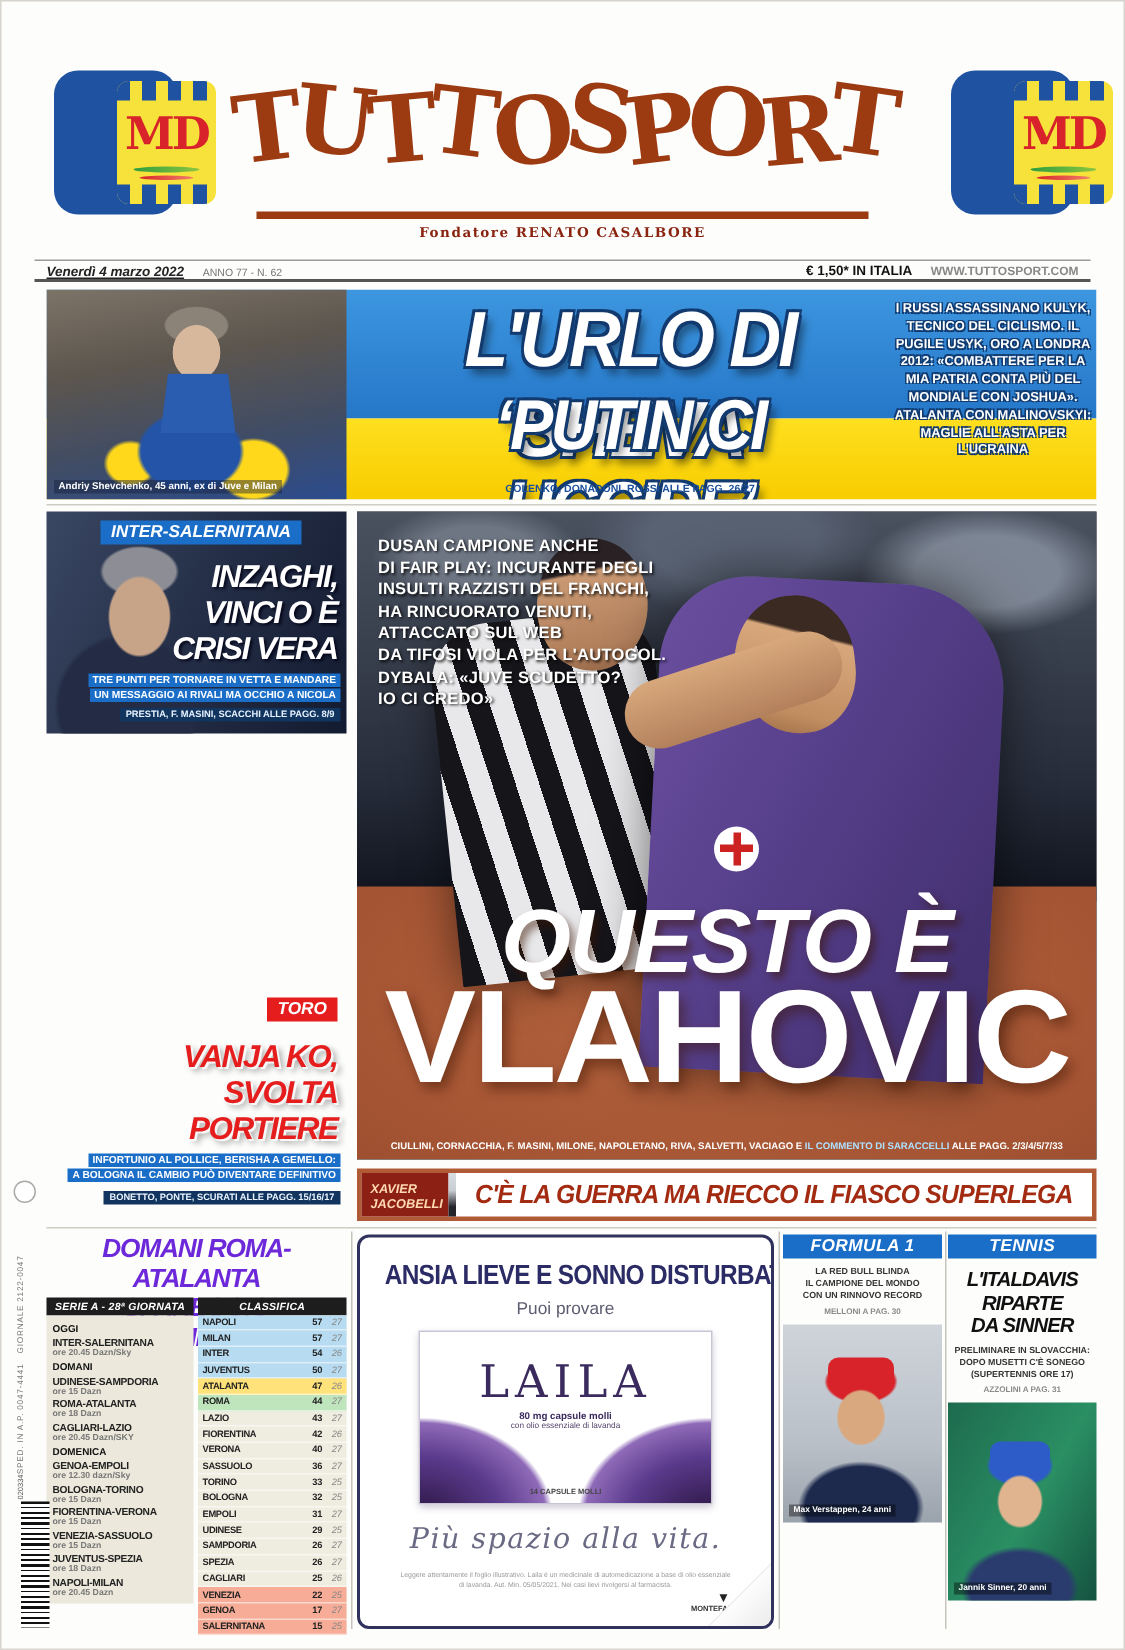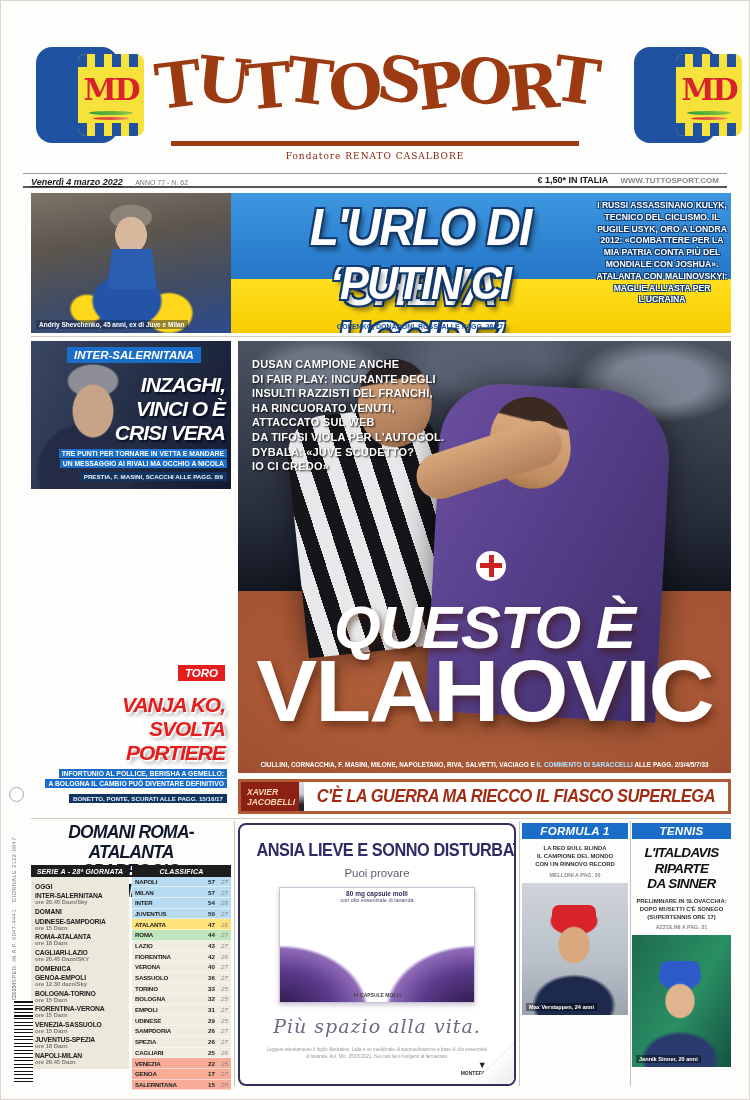--- a/index.html
+++ b/index.html
@@ -20,21 +20,21 @@
       background:repeating-linear-gradient(90deg,#1f52a0 0 9px, transparent 9px 17px); }
   .md-bars-top{ top:0; } .md-bars-bottom{ bottom:0; }
   .md-text { color:#d9232a; font-weight:900; font-size:30px; letter-spacing:-2px; font-family:"DejaVu Serif",serif; margin-top:2px; }
   .md-swoosh1 { width:44px; height:4px; border-radius:50%; background:linear-gradient(90deg,#2e9e3e,#8fc63f); margin-top:4px; }
   .md-swoosh2 { width:36px; height:3px; border-radius:50%; background:linear-gradient(90deg,#d9232a,#f0806a); margin-top:2px; }
 
   #logo { top:52px; left:50%; transform:translateX(-50%); white-space:nowrap; }
   #logo span { display:inline-block; font-family:"DejaVu Serif",serif; font-weight:900;
                color:#9c3a12; font-size:62px; letter-spacing:-5px; line-height:1; }
   #logo-underline { top:140px; left:50%; transform:translateX(-50%); width:408px; height:5px; background:#9c3a12; }
-  #founder { top:150px; left:50%; transform:translateX(-50%); font-size:9px; font-weight:normal;
+  #founder { top:150px; left:50%; transform:translateX(-50%); font-size:9px; font-weight:bold;
              color:#8a2410; font-family:"DejaVu Serif",serif; letter-spacing:1px; }
 
   #date-strip { top:172px; left:22px; right:22px; height:15px; border-top:1px solid #9a9a9a; border-bottom:2px solid #555;
                 display:flex; align-items:center; justify-content:space-between; padding:0 8px; }
   #date-left b { font-style:italic; font-size:9px; color:#222; text-decoration:underline; }
   #date-left span { font-size:7px; color:#777; margin-left:8px; }
   #date-right { font-size:8px; color:#333; }
   #date-right b { font-size:9px; color:#111; }
   #date-right span { color:#888; margin-left:10px; font-weight:bold; }
 
@@ -142,21 +142,21 @@
       line-height:10px; padding:5px 6px 0 6px; width:58px; }
   #jac-photo { width:36px; background:
       radial-gradient(10px 12px at 18px 10px, #e8c39e 60%, transparent 65%),
       radial-gradient(14px 7px at 18px 4px, #b9bdc4 60%, transparent 70%),
       linear-gradient(#d8dde2 0%, #c9ced4 40%, #23242a 78%); }
   #jac-head { flex:1; display:flex; align-items:center; justify-content:center;
       color:#a32b12; font-weight:900; font-style:italic; font-size:17.5px; letter-spacing:-.5px;
       transform:scaleX(.94); transform-origin:center; white-space:nowrap; }
 
   
-  #bl-title { top:822px; left:30px; width:200px; text-align:center; color:#0f172a;
+  #bl-title { top:822px; left:30px; width:200px; text-align:center; color:#6d28d9;
       font-size:17.5px; line-height:19.5px; font-weight:900; font-style:italic; letter-spacing:-.8px; }
   #fixtures { top:864px; left:30px; width:98px; }
   #standings { top:864px; left:131px; width:99px; }
   .col-header { background:#1d1d1d; color:#fff; font-weight:900; font-style:italic; font-size:7px;
       text-align:center; padding:2.5px 0 2px; letter-spacing:.2px; }
   #fixtures-list { background:#ece8db; padding:3px 4px 4px; }
   .fx-day { font-size:6.6px; font-weight:900; color:#111; margin-top:3px; }
   .fx-match { font-size:6.8px; font-weight:900; color:#222; margin-top:2.5px; letter-spacing:-.2px; }
   .fx-time { font-size:5.8px; color:#777; font-weight:bold; }
   #standings-list { background:#efece0; }
@@ -475,20 +475,21 @@
         </div>
       </div>
   </div>
 
   <div class="abs" id="ad">
     <div id="ad-head">ANSIA LIEVE E SONNO DISTURBATO?</div>
     <div id="ad-lead">Puoi provare</div>
     <div id="ad-product">
       <div id="ad-wingL"></div>
       <div id="ad-wingR"></div>
+      <div id="ad-brandname">LAILA</div>
       <div id="ad-ps1">80 mg capsule molli</div>
       <div id="ad-ps2">con olio essenziale di lavanda</div>
       <div id="ad-ps3">14 CAPSULE MOLLI</div>
     </div>
     <div id="ad-tag">Più spazio alla vita.</div>
     <div id="ad-disc">Leggere attentamente il foglio illustrativo. Laila è un medicinale di automedicazione a base di olio essenziale di lavanda. Aut. Min. 05/05/2021. Nei casi lievi rivolgersi al farmacista.</div>
     <div id="ad-brandmark">MONTEFARMACO</div>
     <div id="ad-curl"></div>
   </div>
 

